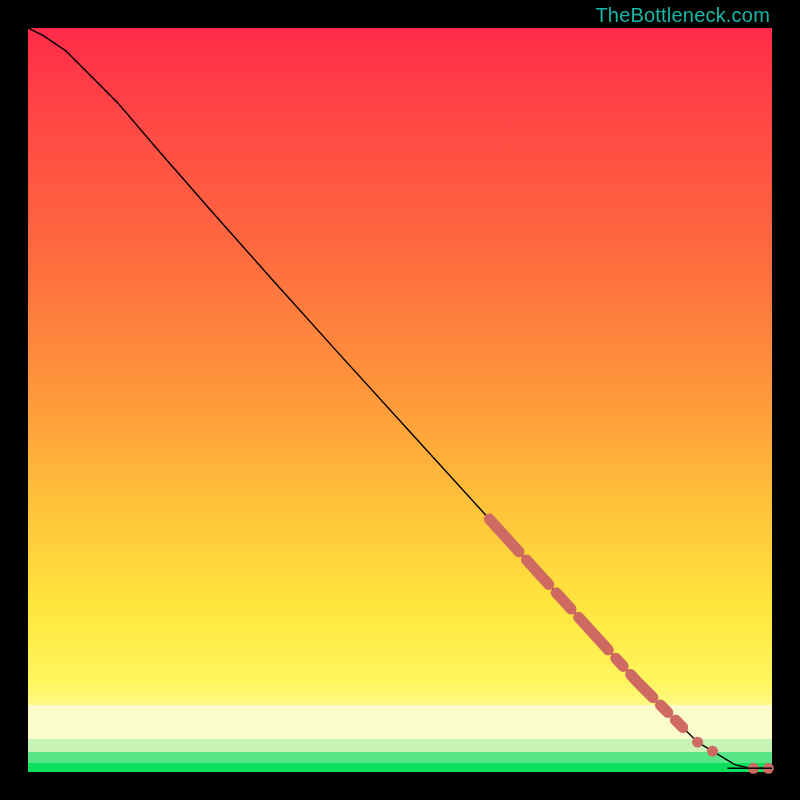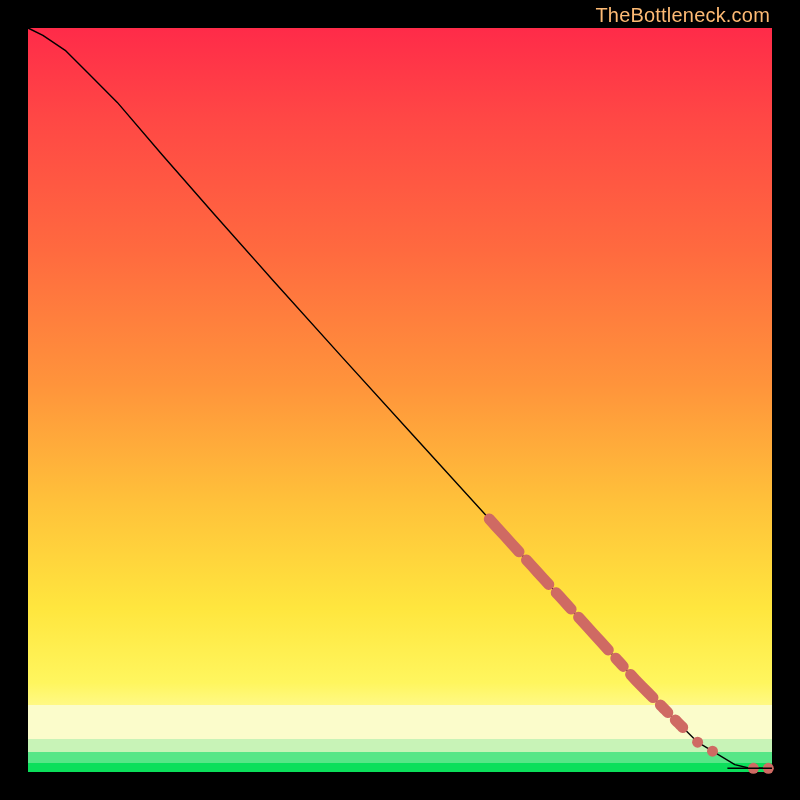--- a/index.html
+++ b/index.html
@@ -54,21 +54,21 @@
         #ffc23a 64%,
         #ffe63e 78%,
         #fff65e 88%,
         #fffb9e 93%,
         #fffcc0 100%);
   }
   .watermark {
     position: absolute;
     top: 4px;
     right: 30px;
-    color: #fdba74;
+    color: #14b8a6;
     font-size: 20px;
     font-weight: 400;
     letter-spacing: 0.2px;
     user-select: none;
   }
   svg.overlay {
     position: absolute;
     inset: 0;
     width: 100%;
     height: 100%;

